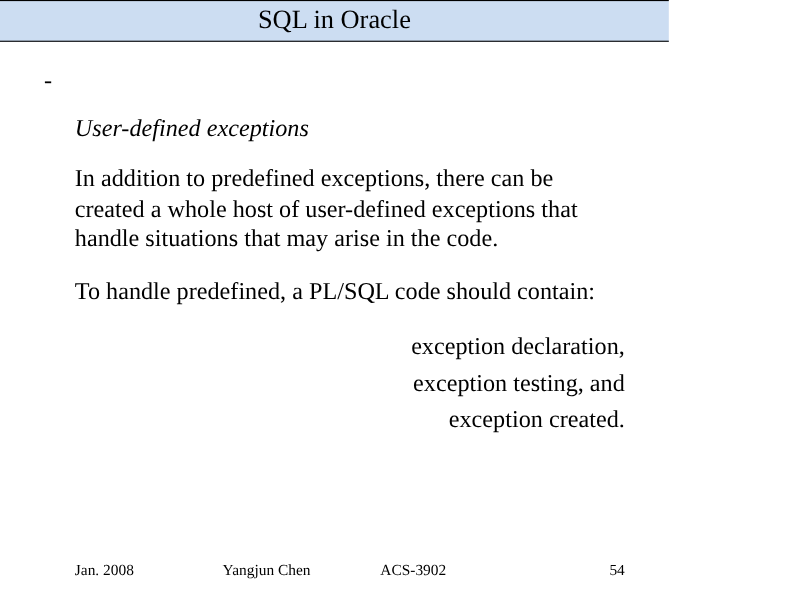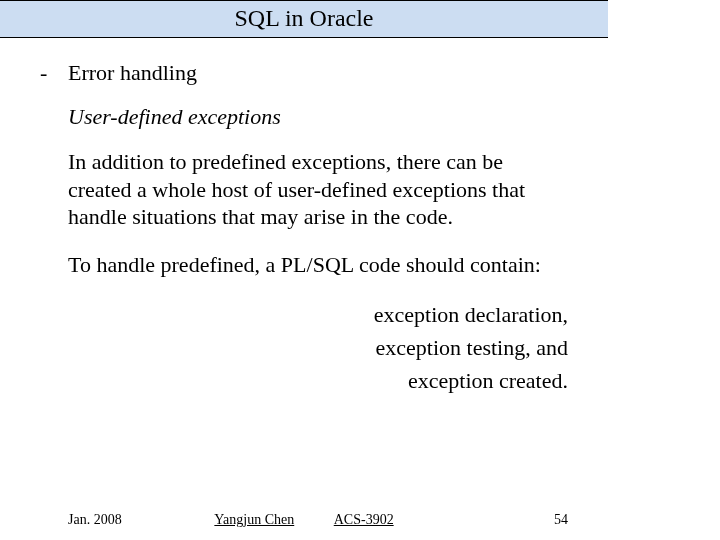--- a/index.html
+++ b/index.html
@@ -56,35 +56,34 @@
     font-size: 14px;
     display: flex;
     justify-content: space-between;
     align-items: baseline;
   }
   .footer .center {
     position: absolute;
     left: 0; right: 0;
     text-align: center;
   }
-  .footer .center span { margin: 0 18px; text-decoration: underline; }
+  .footer .center span { margin: 0 30px; }
   .footer .right { margin-left: auto; }
 </style>
 </head>
 <body>
 
 <div class="slide">
 
   <div class="title-bar">SQL in Oracle</div>
 
   <div class="body">
 
     <div class="bullet-row">
       <div class="bullet-dash">-</div>
-      <div>Error handling</div>
     </div>
 
     <div class="indent subhead">User-defined exceptions</div>
 
     <div class="indent para">In addition to predefined exceptions, there can be created a whole host of user-defined exceptions that handle situations that may arise in the code.</div>
 
     <div class="indent para">To handle predefined, a PL/SQL code should contain:</div>
 
     <div class="list-indent">
       <div class="list-item">exception declaration,</div>

